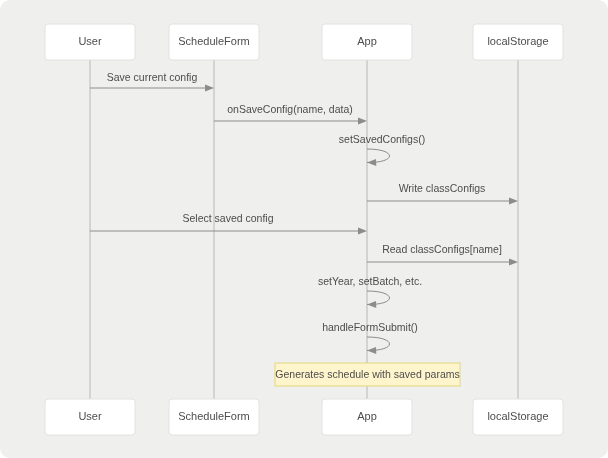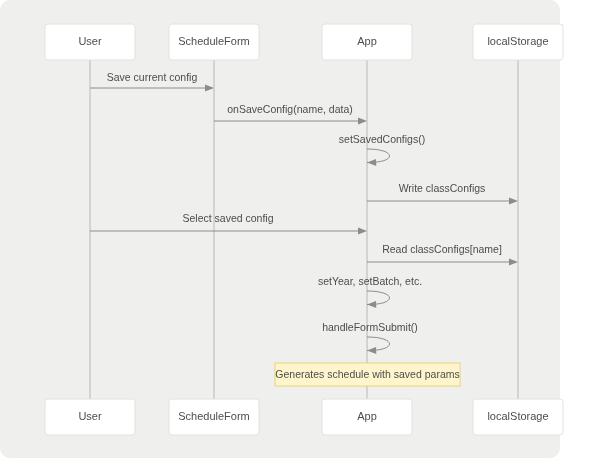--- a/index.html
+++ b/index.html
@@ -7,21 +7,21 @@
     padding: 0;
     background: #ffffff;
     width: 608px;
     height: 458px;
     overflow: hidden;
     font-family: "Liberation Sans", sans-serif;
   }
   #diagram-canvas {
     position: absolute;
     left: 0; top: 0;
-    width: 560px;
+    width: 608px;
     height: 458px;
     background: #efefed;
     border-radius: 10px;
   }
   svg#seq {
     position: absolute;
     left: 0; top: 0;
     width: 608px;
     height: 458px;
     display: block;

